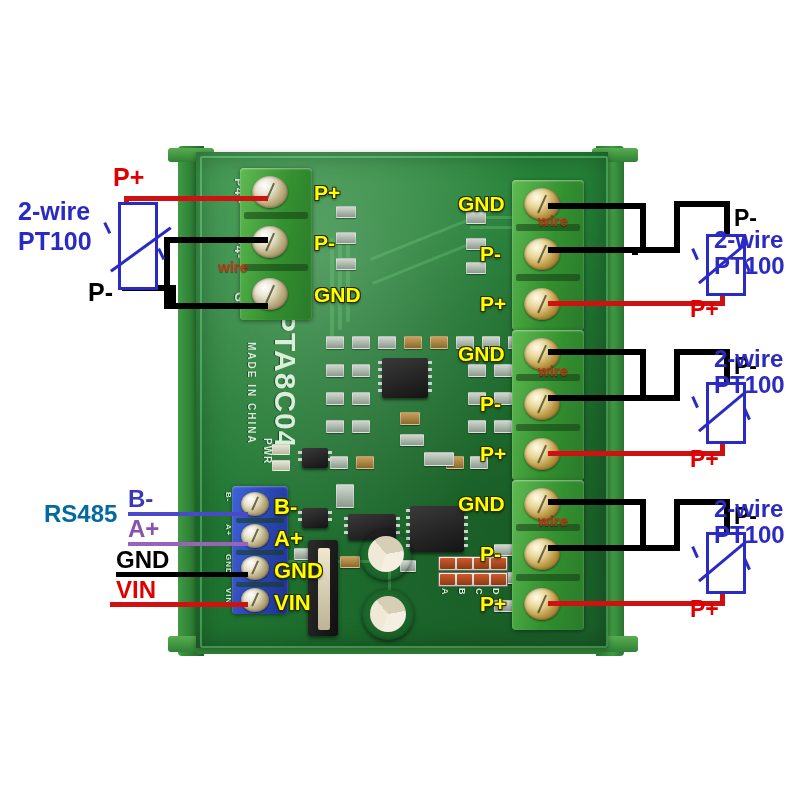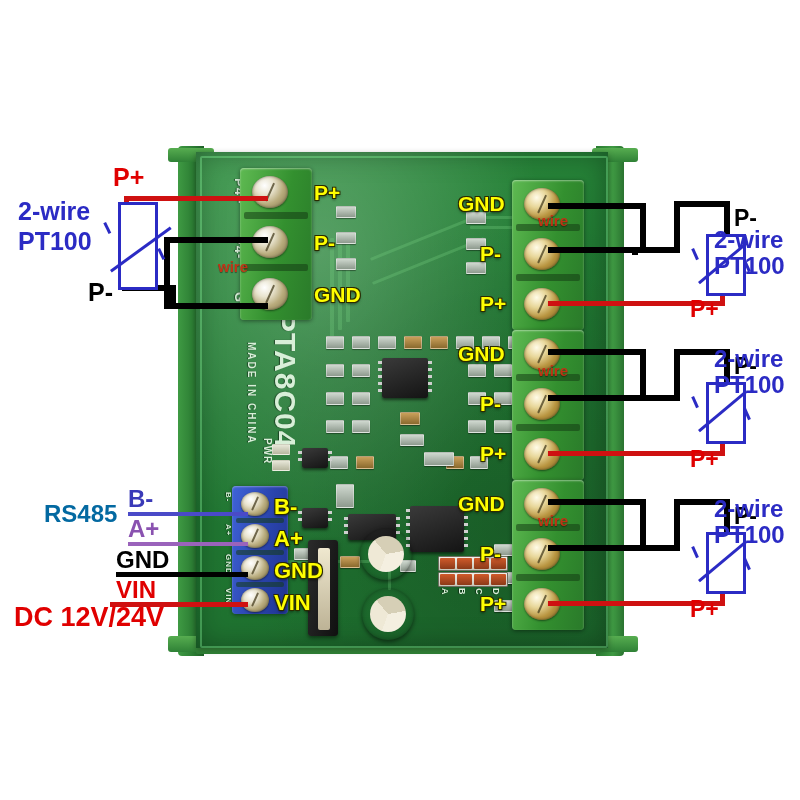--- a/index.html
+++ b/index.html
@@ -363,15 +363,14 @@
   <div class="w wb" style="left:128px;top:512px;width:120px;height:4px;"></div>
   <div class="w wp" style="left:128px;top:542px;width:120px;height:4px;"></div>
   <div class="w wk" style="left:116px;top:572px;width:132px;height:5px;"></div>
   <div class="w wr" style="left:110px;top:602px;width:138px;height:5px;"></div>
 
   <div class="navylab" style="left:128px;top:485px;font-size:24px;">B-</div>
   <div class="purplelab" style="left:128px;top:515px;font-size:24px;">A+</div>
   <div class="purplelab" style="left:44px;top:500px;font-size:24px;color:#0369a1;">RS485</div>
   <div class="blklab" style="left:116px;top:546px;font-size:24px;">GND</div>
   <div class="redlab" style="left:116px;top:576px;font-size:24px;">VIN</div>
-  <div class="redlab" style="left:14px;top:602px;font-size:27px;">DC 12V/24V</div>
 
 </div>
 
 </body></html>

